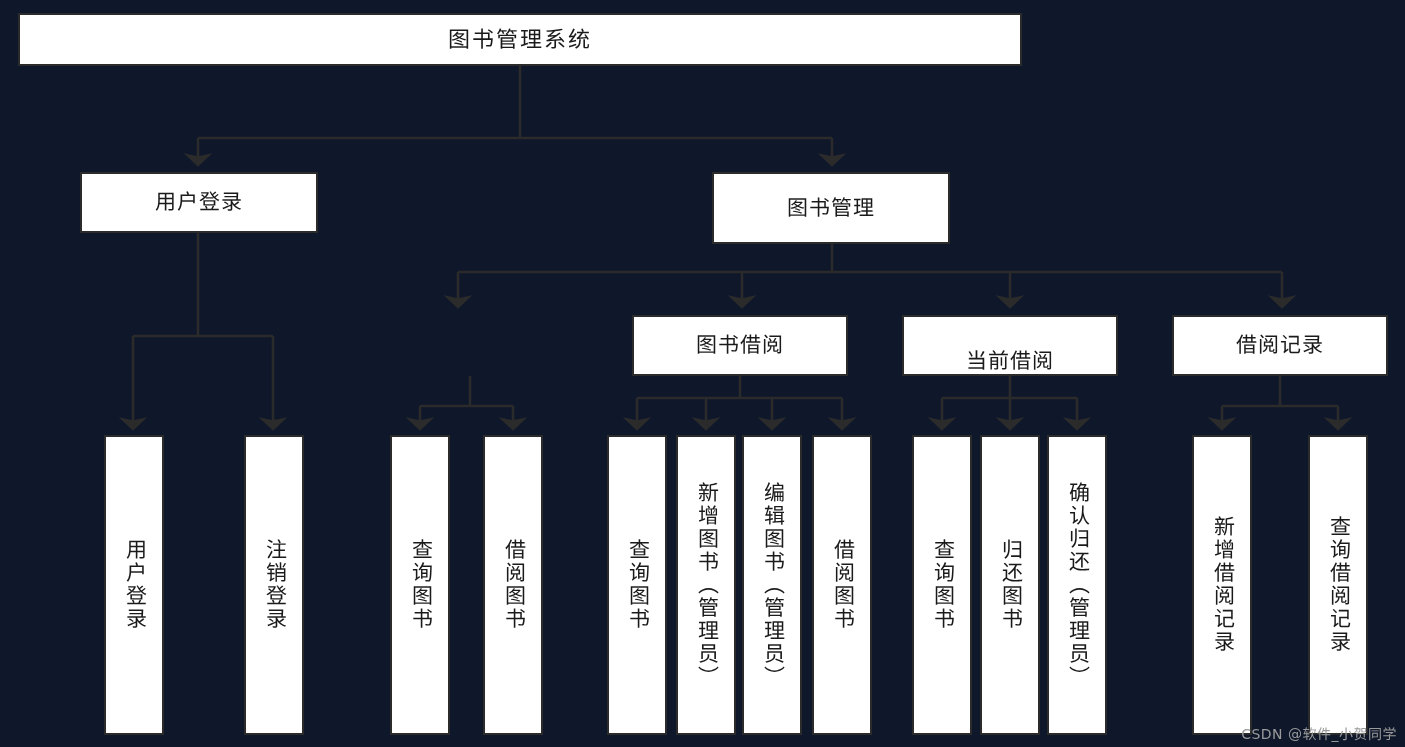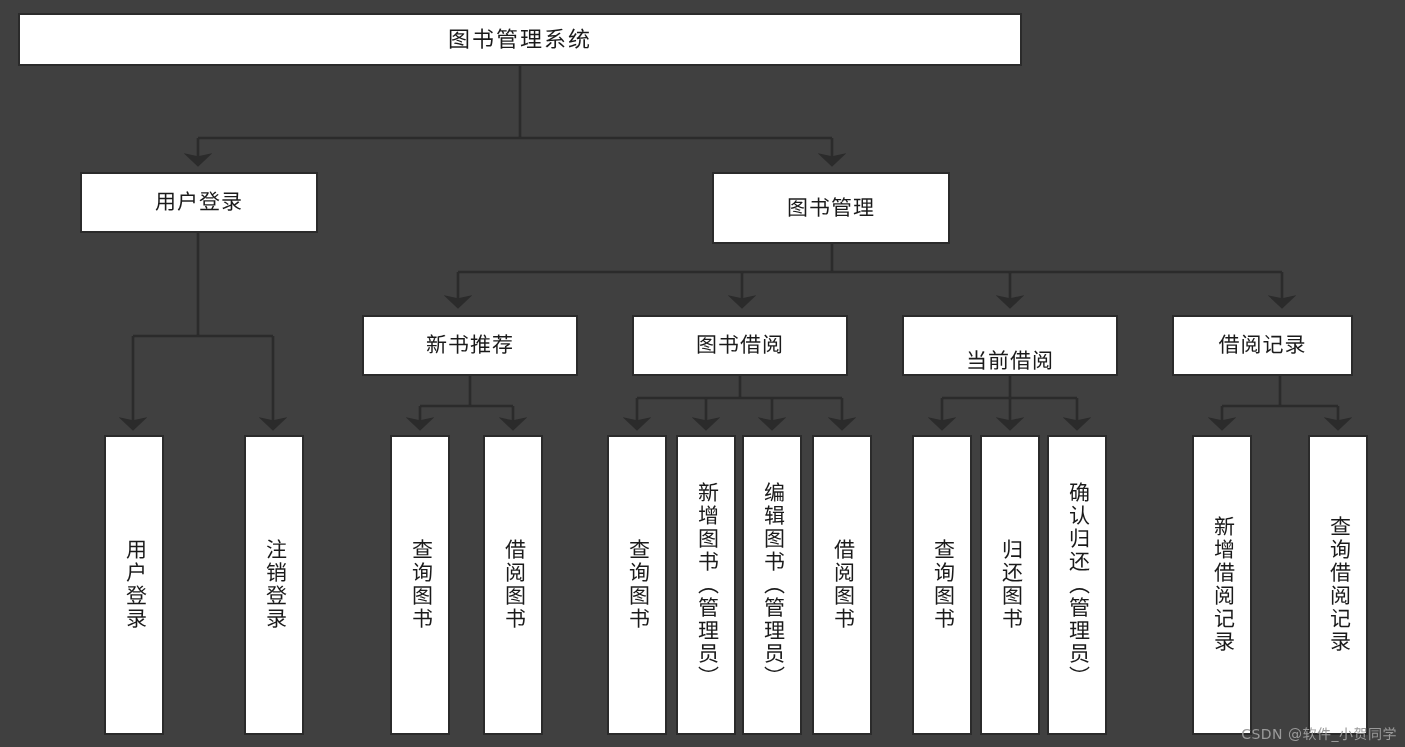--- a/index.html
+++ b/index.html
@@ -6,21 +6,21 @@
   html,body{margin:0;padding:0;}
   body{
     width:1405px;height:747px;
     background:#ffffff;
     font-family:"DejaVu Sans","Liberation Sans",sans-serif;
     overflow:hidden;
   }
   #diagram{
     position:relative;
     width:1405px;height:747px;
-    background:#404040;
+    background:#0f172a;
   }
   #wires{
     position:absolute;left:0;top:0;
     width:1405px;height:747px;
     pointer-events:none;
   }
   .node{
     position:absolute;
     box-sizing:border-box;
     background:#ffffff;
@@ -118,30 +118,27 @@
     <span>图书管理系统</span>
   </div>
 
   <div class="node horiz" style="left:80px;top:172px;width:238px;height:61px;">
     <span>用户登录</span>
   </div>
   <div class="node horiz" style="left:712px;top:172px;width:238px;height:72px;">
     <span>图书管理</span>
   </div>
 
-  <div class="node horiz" style="left:362px;top:315px;width:216px;height:61px;">
-    <span>新书推荐</span>
-  </div>
   <div class="node horiz" style="left:632px;top:315px;width:216px;height:61px;">
     <span>图书借阅</span>
   </div>
   <div class="node horiz" style="left:902px;top:315px;width:216px;height:61px;align-items:flex-end;">
     <span>当前借阅</span>
   </div>
-  <div class="node horiz" style="left:1172px;top:315px;width:181px;height:61px;">
+  <div class="node horiz" style="left:1172px;top:315px;width:216px;height:61px;">
     <span>借阅记录</span>
   </div>
 
   <div class="node vert" style="left:104px;top:435px;width:60px;height:300px;">
     <span>用户登录</span>
   </div>
   <div class="node vert" style="left:244px;top:435px;width:60px;height:300px;">
     <span>注销登录</span>
   </div>
 

